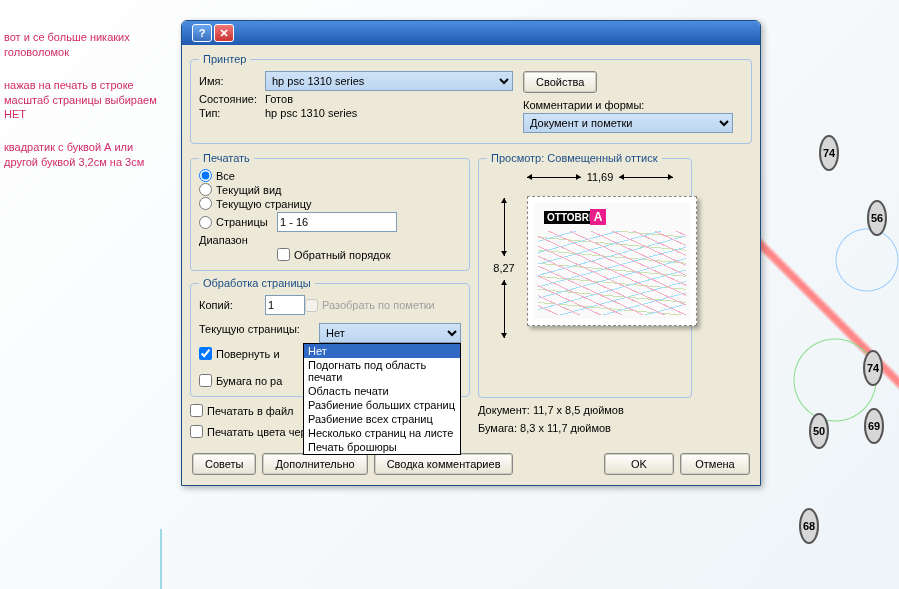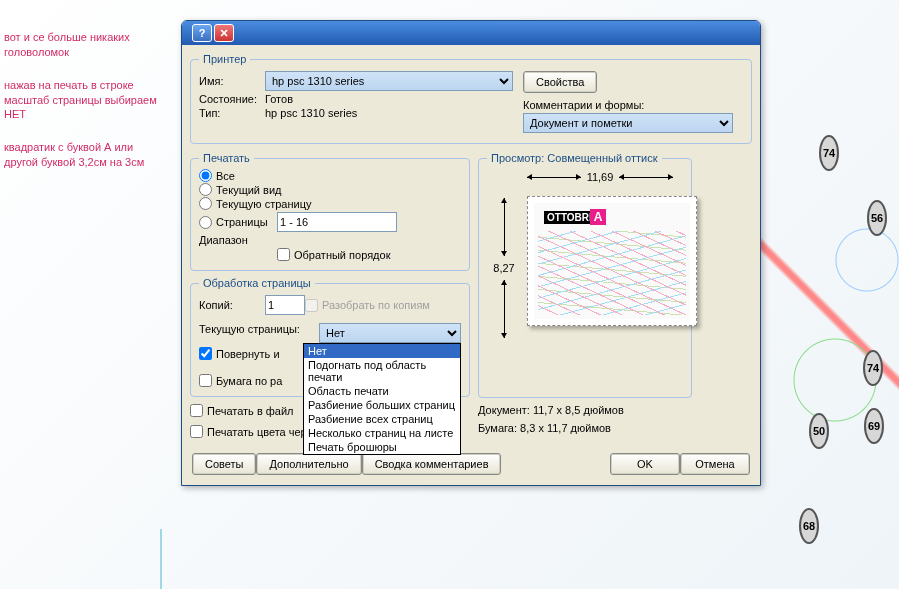--- a/index.html
+++ b/index.html
@@ -134,21 +134,21 @@
   .dim-line::before, .dim-line::after { content:""; position:absolute; width:0;height:0; }
   .dim-top .dim-line::before { left:0; top:-3px; border-right:5px solid #000; border-top:3px solid transparent; border-bottom:3px solid transparent;}
   .dim-top .dim-line::after { right:0; top:-3px; border-left:5px solid #000; border-top:3px solid transparent; border-bottom:3px solid transparent;}
   .dim-left .dim-line::before { top:0; left:-3px; border-bottom:5px solid #000; border-left:3px solid transparent; border-right:3px solid transparent;}
   .dim-left .dim-line::after { bottom:0; left:-3px; border-top:5px solid #000; border-left:3px solid transparent; border-right:3px solid transparent;}
   
   .preview-box { position: relative; height: 180px; }
   .preview-wrap { position:absolute; left:40px; top:24px; }
   
   .bottom-row {
-    width: 100%; display: flex; padding: 6px 2px 2px 2px;
+    width: 100%; display: flex; gap: 6px; padding: 6px 2px 2px 2px;
   }
   .bottom-row .spacer { flex: 1; }
   
   .slider {
     width: 120px; height: 18px; position: relative; display:inline-block;
   }
   .slider::before {
     content:""; position:absolute; left:0; right:0; top:8px; height:3px;
     background:#d4d0c8; border:1px solid #999;
   }
@@ -250,21 +250,21 @@
           </label>
       </fieldset>
 
       <fieldset>
         <legend>Обработка страницы</legend>
         <div class="row">
           <span class="lbl">Копий:</span>
           <input type="text" style="width: 40px;" value="1">
           <label class="check disabled">
               <input type="checkbox" disabled="" style="">
-              <span>Разобрать по копиям</span>
+              <span>Разобрать по пометки</span>
             </label>
         </div>
         <div class="row" style="margin-top:8px; align-items:flex-start;">
           <span style="min-width:104px">Текущую страницы:</span>
           <div class="dropdown-open" style="flex:1">
             <select style="width:100%">
               <option>Нет</option>
             </select>
             <div class="dropdown-list" id="scale-options">
                 <div class="sel">Нет</div>

